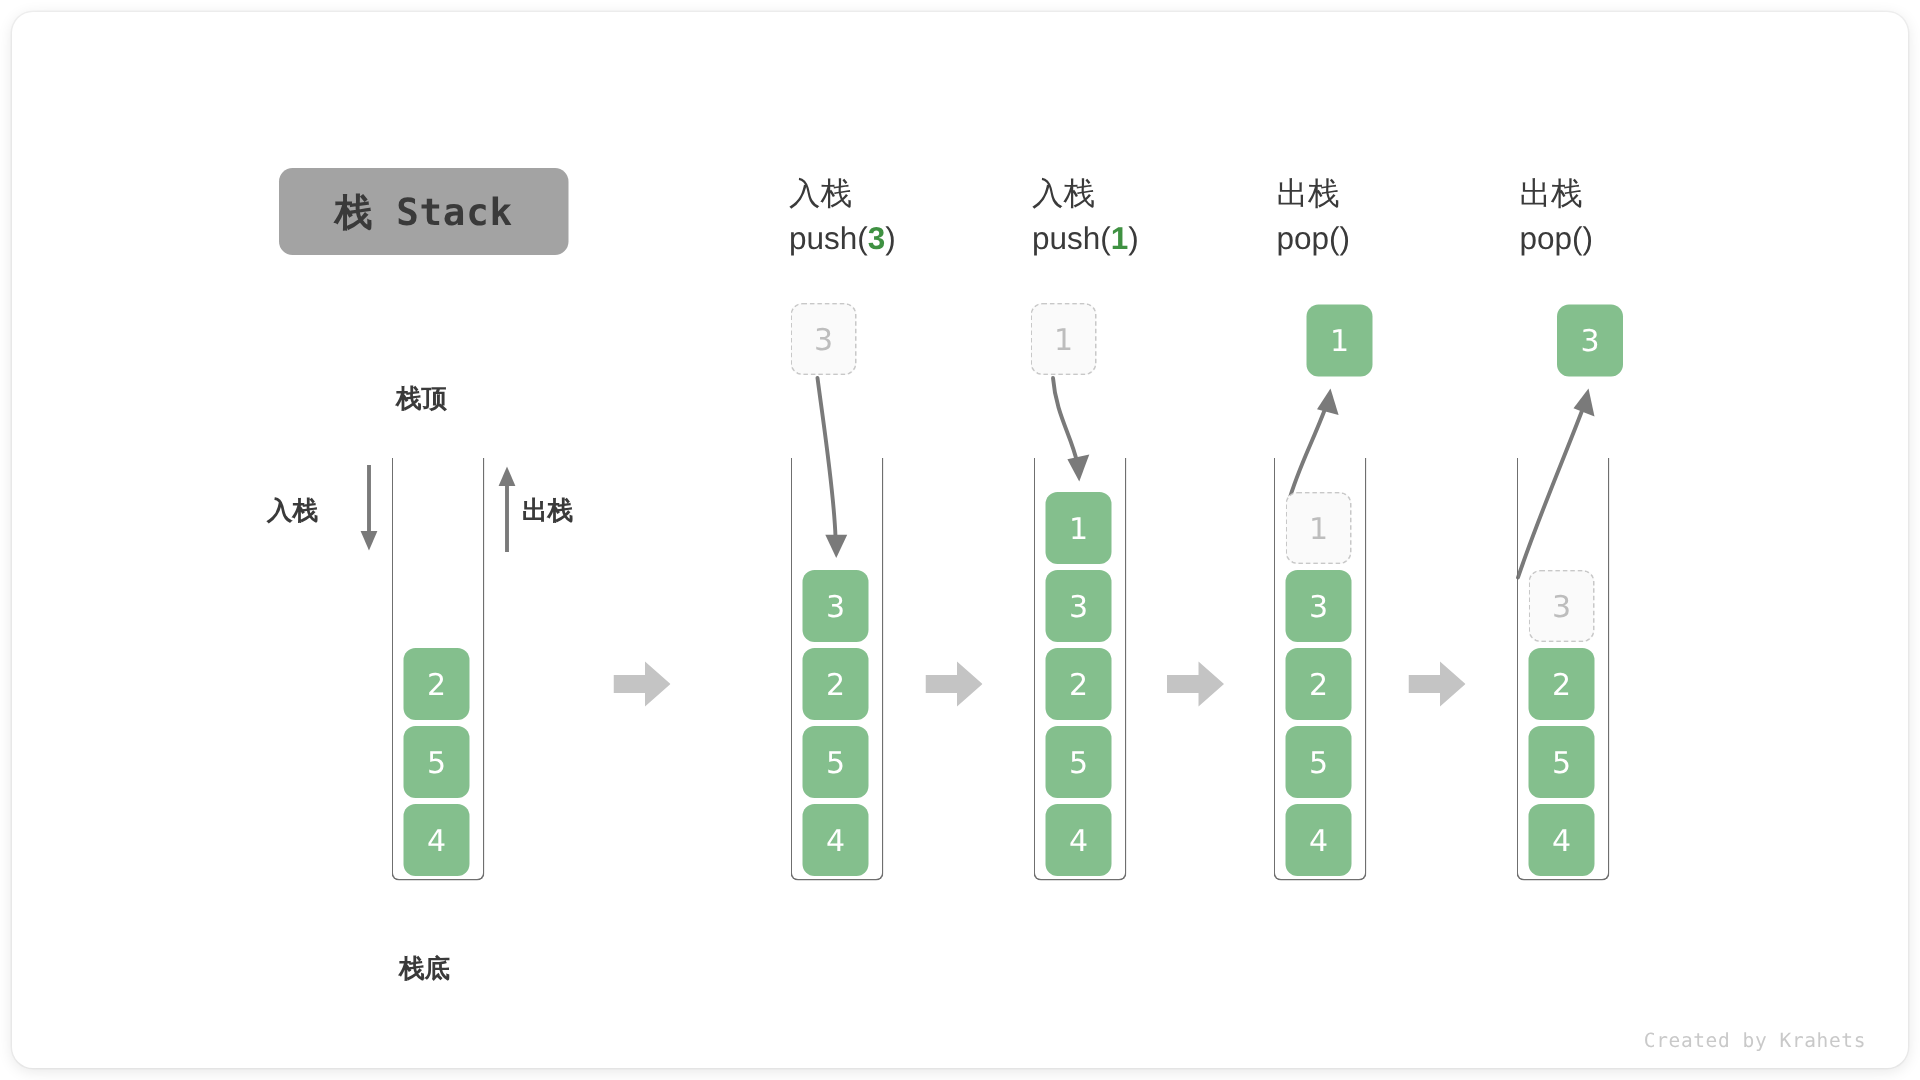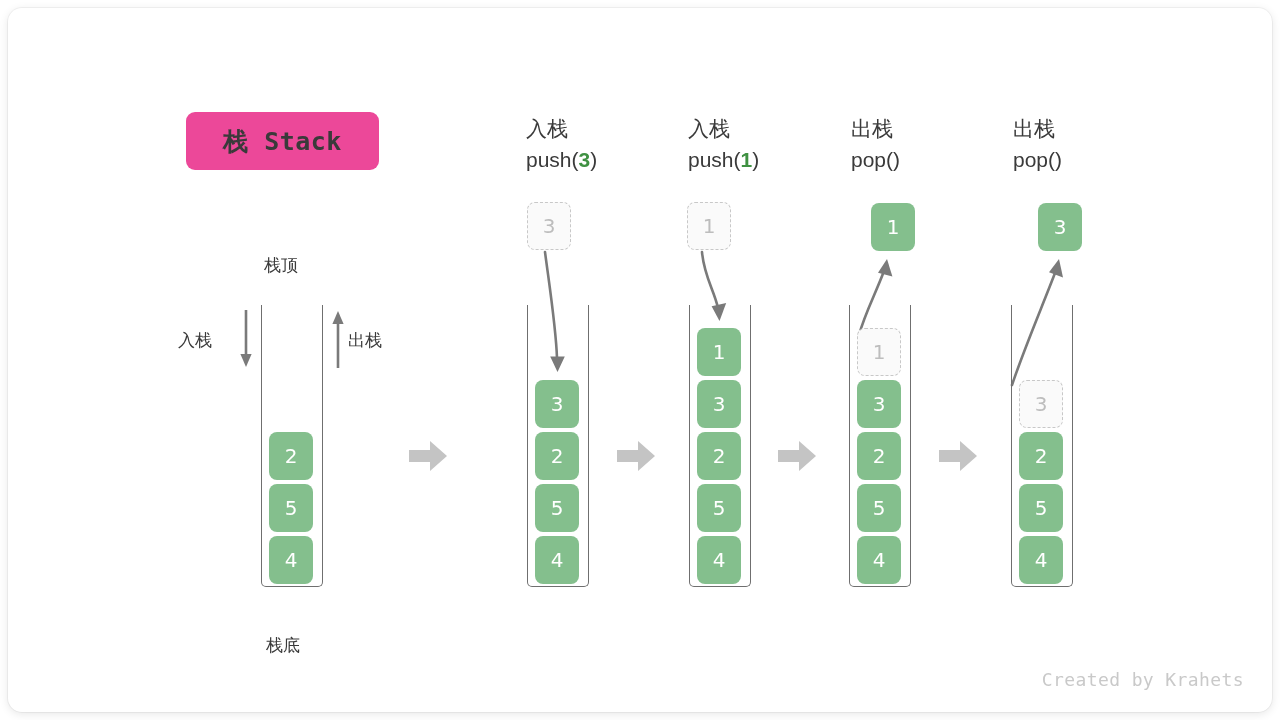--- a/index.html
+++ b/index.html
@@ -26,40 +26,40 @@
     box-shadow: 0 0 0 1px rgba(0,0,0,0.045), 0 2px 10px rgba(0,0,0,0.10);
   }
 
   
   #title-pill {
     position: absolute;
     left: 178px;
     top: 104px;
     width: 193px;
     height: 58px;
-    background: #ec4899;
+    background: #a3a3a3;
     border-radius: 9px;
     display: flex;
     align-items: center;
     justify-content: center;
   }
   #title-pill .t {
     font-family: "DejaVu Sans Mono", "Liberation Mono", monospace;
     font-size: 25px;
     font-weight: bold;
     color: #3a3a3a;
     letter-spacing: 0.5px;
   }
 
   
   .cn-label {
     position: absolute;
     font-family: "DejaVu Sans", "Liberation Sans", sans-serif;
     font-size: 17px;
-    font-weight: normal;
+    font-weight: bold;
     color: #3a3a3a;
     white-space: nowrap;
   }
 
   
   .col-head {
     position: absolute;
     white-space: nowrap;
   }
   .col-head .cn {
@@ -128,23 +128,23 @@
   .thin-arrow svg { display: block; }
 
   
   .motion { position: absolute; }
   .motion svg { display: block; overflow: visible; }
 
   
   #watermark {
     position: absolute;
     right: 28px;
-    bottom: 22px;
+    bottom: 10px;
     font-family: "DejaVu Sans Mono", "Liberation Mono", monospace;
-    font-size: 18px;
+    font-size: 13px;
     color: #c9c9c9;
     letter-spacing: 0.4px;
     white-space: nowrap;
   }
 </style>
 </head>
 <body>
 
 <div id="card">
 

